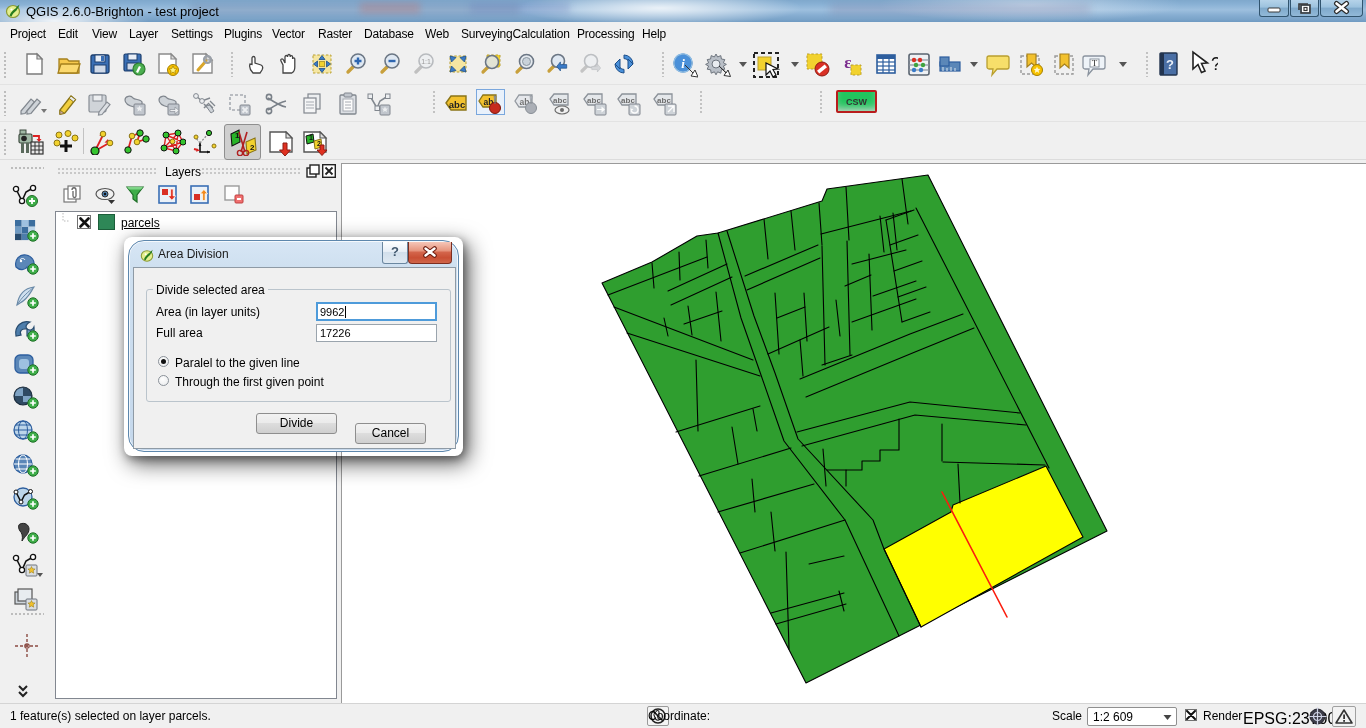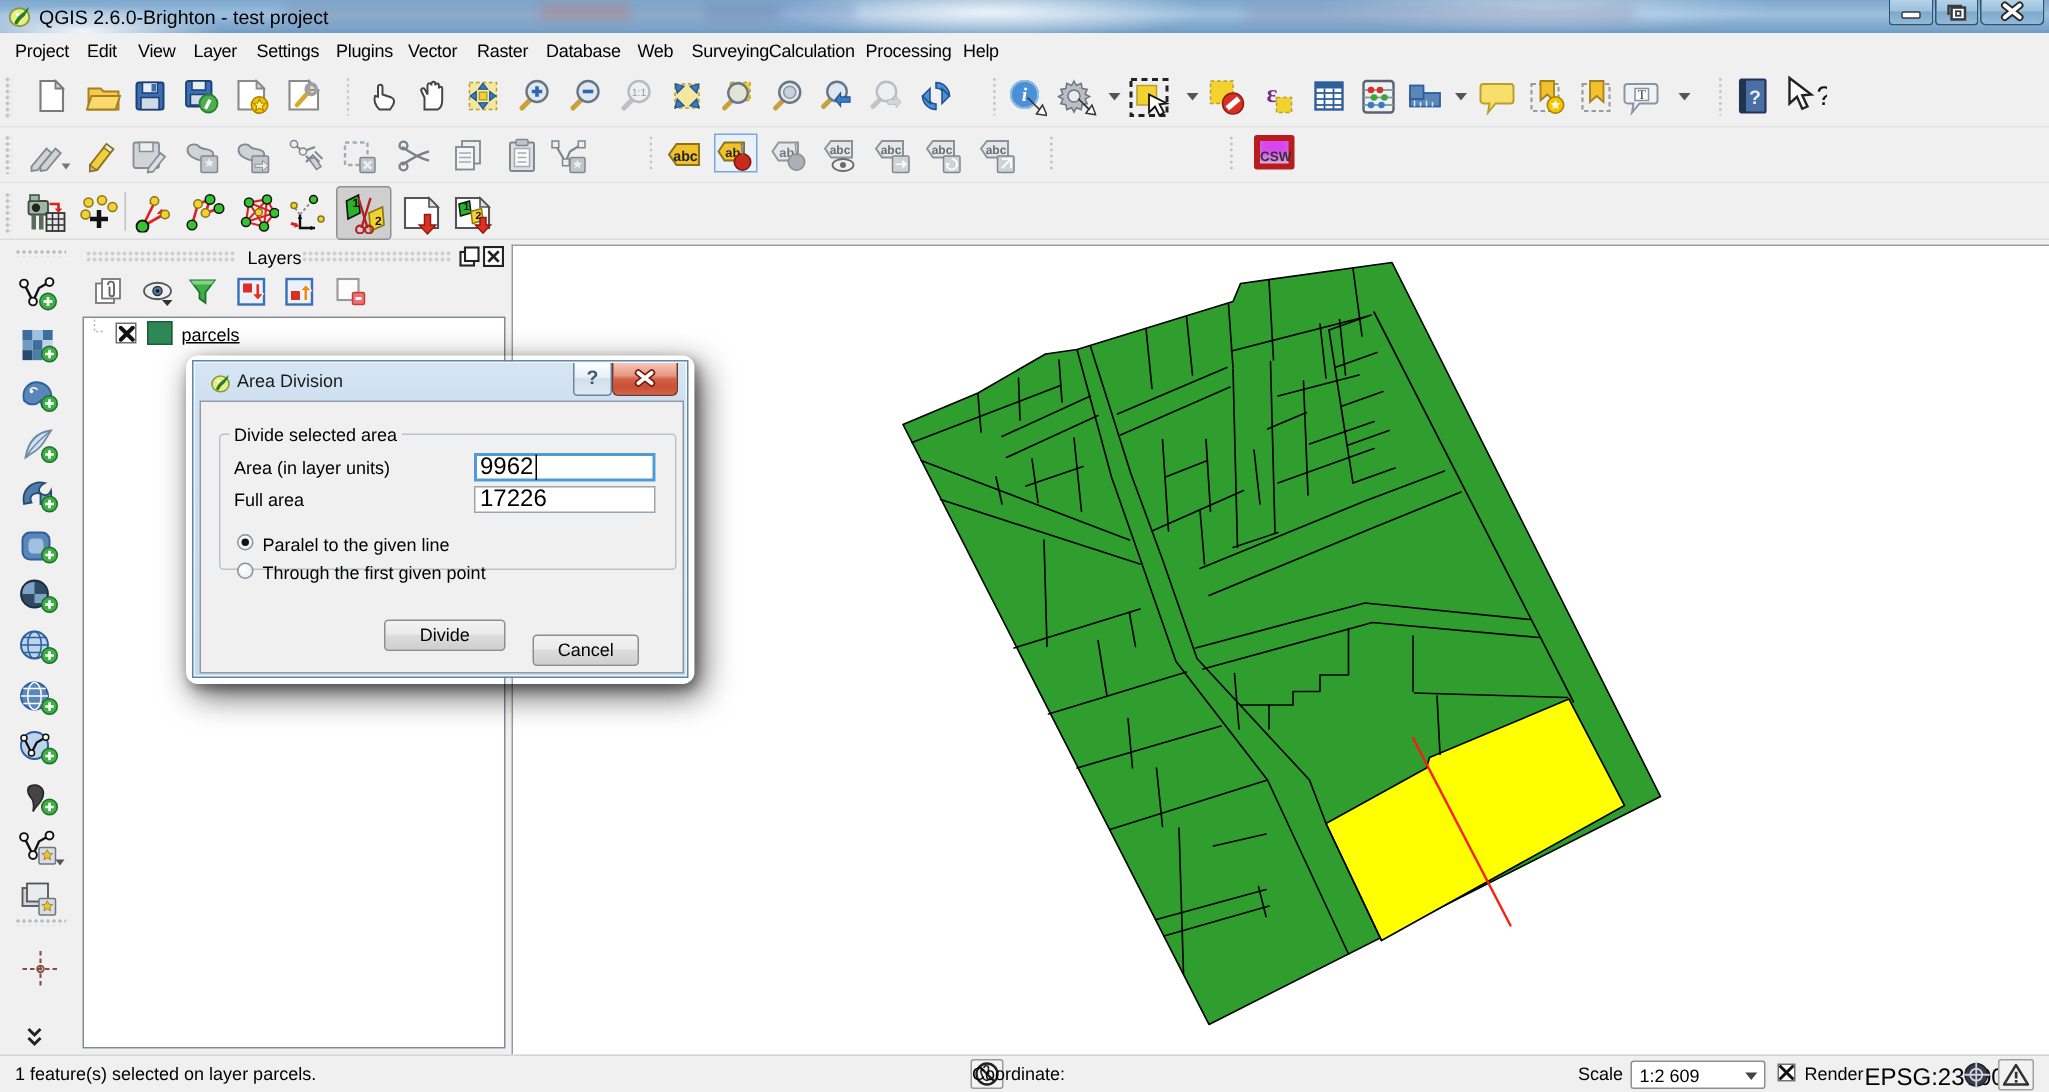--- a/index.html
+++ b/index.html
@@ -48,33 +48,33 @@
 
 
 #canvas { position:absolute; left:341px; top:163px; width:1025px; height:540px; background:#fff; border-top:1px solid #9a9a9a; border-left:1px solid #9a9a9a; }
 
 
 #statusbar { position:absolute; left:0; top:703px; width:1366px; height:25px; background:#f0f0f0; border-top:1px solid #d4d4d4; font-size:12px; }
 .sbox { position:absolute; background:#fff; border:1px solid #8f8f8f; border-radius:2px; }
 
 
 #dlgshadow { z-index:9; position:absolute; left:124px; top:237px; width:339px; height:219px; border-radius:8px; box-shadow:5px 7px 22px rgba(0,0,0,.65), 2px 3px 8px rgba(0,0,0,.35); }
-#dialog { z-index:10; position:absolute; left:128px; top:240px; width:331px; height:212px; border-radius:0;
+#dialog { z-index:10; position:absolute; left:128px; top:240px; width:331px; height:212px; border-radius:16px;
   background:linear-gradient(180deg,#d7e6f5 0%,#cfe0f0 12%,#c5d8ec 100%);
   border:1px solid #5d87ad; box-shadow:inset 0 0 0 1px rgba(255,255,255,.75); }
 #dlgtitle { position:absolute; left:0; top:0; width:100%; height:26px; }
 #dlgtitle .txt { position:absolute; left:29px; top:6px; font-size:12px; color:#1b1b1b; }
 #dlgbody { position:absolute; left:4px; top:26px; width:323px; height:182px; background:#f0f0f0; border:1px solid #8e9aa5; }
 #dlghelp { position:absolute; left:253px; top:1px; width:26px; height:22px; border:1px solid #6b87a0; border-top:none; border-radius:0 0 3px 3px;
   background:linear-gradient(180deg,#fdfeff 0%,#e8eff6 45%,#d2dfeb 50%,#dfe9f2 100%); color:#41586e; font-weight:bold; font-size:13px; text-align:center; line-height:20px; }
 #dlgclose { position:absolute; left:279px; top:1px; width:44px; height:22px; border:1px solid #7c2e20; border-top:none; border-radius:0 0 4px 4px;
   background:linear-gradient(180deg,#f5c6b8 0%,#e79780 40%,#d3644a 50%,#c94f34 75%,#d0664a 100%); }
 .grp { position:absolute; border:1px solid #bac4cc; border-radius:3px; }
 .grp .glabel { position:absolute; left:6px; top:-7px; background:#f0f0f0; padding:0 3px; }
-.tinput { position:absolute; background:#fff; border:1px solid #9aa4ad; font-size:16px; padding-left:3px; line-height:16px; }
+.tinput { position:absolute; background:#fff; border:1px solid #9aa4ad; font-size:11px; padding-left:3px; line-height:16px; }
 .radio { position:absolute; width:11px; height:11px; border:1px solid #8a9199; border-radius:50%; background:radial-gradient(circle at 40% 35%,#fefefe,#e8eaec); }
 .radio.on::after { content:""; position:absolute; left:2px; top:2px; width:5px; height:5px; background:#111; border-radius:50%; }
 .btn { position:absolute; height:21px; border:1px solid #8e8e8e; border-radius:3px; font-size:12px; text-align:center; line-height:19px;
   background:linear-gradient(180deg,#f2f2f2 0%,#ebebeb 45%,#dddddd 50%,#cfcfcf 100%); }
 </style>
 </head>
 <body>
 
 <div id="titlebar">
   <div class="glow1"></div>
@@ -463,21 +463,21 @@
       <rect x="12" y="12" width="11" height="11" rx="1" fill="#c9ced4" stroke="#6e757e"></rect>
       <path d="M17.5 14 a3.5 3.5 0 1 1 -3.4 4.4" fill="none" stroke="#fff" stroke-width="1.4"></path>
       <path d="M13 16.5 l1.5 2.5 2 -2 z" fill="#fff"></path>
     </svg>
 <svg class="ic" style="left:653px;top:92px" width="26" height="24" opacity=".85">
       <path d="M1 7 l4 -5 h14 v11 h-14 z" fill="#e3e6ea" stroke="#7b828b" stroke-width="1.3"></path>
       <text x="11" y="10.5" font-size="8" font-weight="bold" text-anchor="middle" fill="#555" font-family="Liberation Sans">abc</text>
       <rect x="12" y="12" width="11" height="11" rx="1" fill="#c9ced4" stroke="#6e757e"></rect>
       <path d="M21 14 l-6 6 m0 -6 h6 v6" fill="none" stroke="#fff" stroke-width="1.4"></path>
     </svg>
-<div class="abs" style="left:836px;top:90px;width:27px;height:23px;border:4px solid #b91c1c;border-radius:2px;background:#d946ef;box-shadow:inset 0 -6px 8px -4px #d8d8d8">
+<div class="abs" style="left:836px;top:90px;width:41px;height:23px;border:2px solid #b91c1c;border-radius:2px;background:#22c55e;box-shadow:inset 0 -6px 8px -4px #d8d8d8">
       <div style="font-size:9px;font-weight:bold;color:#333;text-align:center;margin-top:5px;letter-spacing:0">CSW</div>
     </div>
 
 <div class="vsep" style="left:83px;top:128px;height:26px;background-image:linear-gradient(180deg,#c2c2c2,#c2c2c2);width:1px"></div>
 <svg class="ic" style="left:16px;top:128px" width="30" height="28">
       <rect x="3" y="6" width="13" height="9" rx="1.5" fill="#9fb8a4" stroke="#3c4a3e" stroke-width="1.2"></rect>
       <circle cx="8" cy="10.5" r="2.8" fill="#222"></circle>
       <rect x="5" y="15" width="3" height="10" fill="#5a6a5c"></rect>
       <rect x="10" y="15" width="3" height="10" fill="#5a6a5c"></rect>
       <rect x="4" y="2" width="6" height="4" fill="#9fb8a4" stroke="#3c4a3e"></rect>
@@ -870,21 +870,21 @@
     <div class="txt">Area Division</div>
   </div>
   <div id="dlghelp">?</div>
   <div id="dlgclose"><svg width="42" height="20">
         <g transform="translate(21,10)">
           <path d="M-4.5 -3.5 L4.5 3.5 M-4.5 3.5 L4.5 -3.5" stroke="#6e1d10" stroke-width="4.6" stroke-linecap="round"></path>
           <path d="M-4.5 -3.5 L4.5 3.5 M-4.5 3.5 L4.5 -3.5" stroke="#fff" stroke-width="2.4" stroke-linecap="round"></path>
         </g>
       </svg></div>
   <div id="dlgbody">
-    <div class="grp" style="left:12px;top:21px;width:305px;height:91px">
+    <div class="grp" style="left:12px;top:21px;width:305px;height:113px">
       <div class="glabel">Divide selected area</div>
       <div class="abs" style="left:9px;top:15px">Area (in layer units)</div>
       <div class="tinput" style="left:169px;top:12px;width:121px;height:19px;border:2px solid #4e9bda;padding-left:2px">9962<span style="border-left:1px solid #000;margin-left:1px"></span></div>
       <div class="abs" style="left:9px;top:36px">Full area</div>
       <div class="tinput" style="left:169px;top:34px;width:121px;height:18px">17226</div>
       <div class="radio on" style="left:11px;top:66px"></div>
       <div class="abs" style="left:28px;top:66px">Paralel to the given line</div>
       <div class="radio" style="left:11px;top:85px"></div>
       <div class="abs" style="left:28px;top:85px">Through the first given point</div>
     </div>

